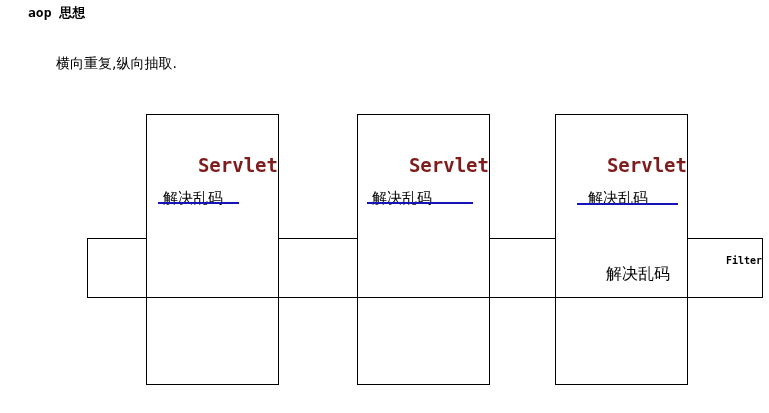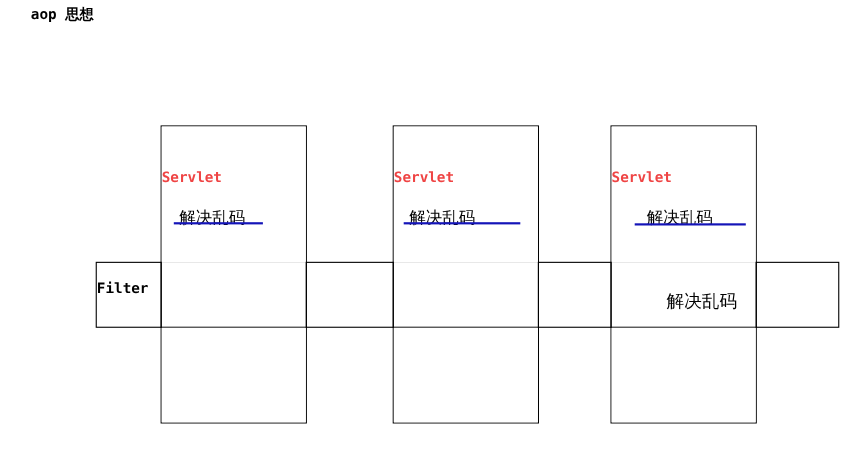--- a/index.html
+++ b/index.html
@@ -73,25 +73,25 @@
     bottom: 0;
     height: 86px;
     background: #ffffff;
     z-index: 1;
   }
   .servlet-label {
     position: absolute;
     left: 0;
     right: 0;
     top: 39px;
-    text-align: left;
+    text-align: right;
     font-family: "DejaVu Sans Mono", monospace;
-    font-size: 13px;
+    font-size: 19px;
     font-weight: bold;
-    color: #ef4444;
+    color: #7f1d1d;
     z-index: 2;
   }
   .servlet-sub {
     position: absolute;
     top: 74px;
     font-family: "DejaVu Sans", sans-serif;
     font-size: 15px;
     color: #000000;
     white-space: nowrap;
     z-index: 2;
@@ -121,23 +121,23 @@
     border: 1px solid #000000;
     box-sizing: border-box;
     background: #ffffff;
     z-index: 2;
   }
   .filter-label {
     position: absolute;
     left: 0;
     right: 0;
     top: 16px;
-    text-align: left;
+    text-align: right;
     font-family: "DejaVu Sans Mono", monospace;
-    font-size: 13px;
+    font-size: 10px;
     font-weight: bold;
     color: #000000;
   }
   .filter-note {
     position: absolute;
     left: 518px;
     top: 25px;
     font-family: "DejaVu Sans", sans-serif;
     font-size: 16px;
     color: #000000;
@@ -152,20 +152,21 @@
     z-index: 5;
   }
 </style>
 </head>
 <body>
 
 <div id="canvas">
 
   <div class="title">aop 思想</div>
 
+  <div class="subtitle">横向重复,纵向抽取.</div>
 
   <div class="servlet-box" id="box1">
     <div class="face"></div>
     <div class="foot"></div>
     <div class="servlet-label">Servlet</div>
     <div class="servlet-sub">解决乱码</div>
   </div>
   <div class="strike" style="left:158px; top:202px; width:81px;"></div>
 
   <div class="servlet-box" id="box2">

